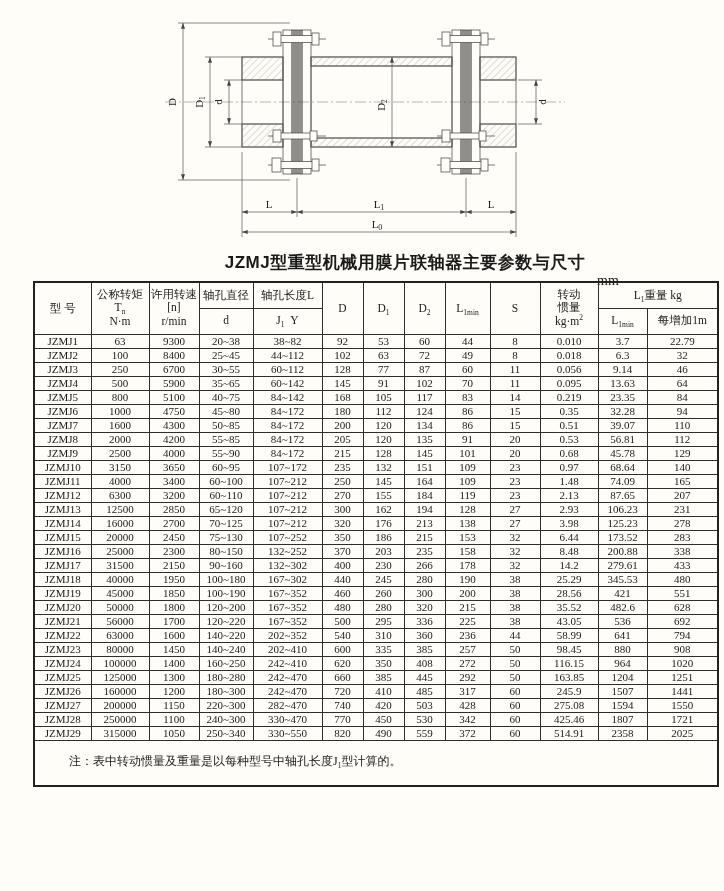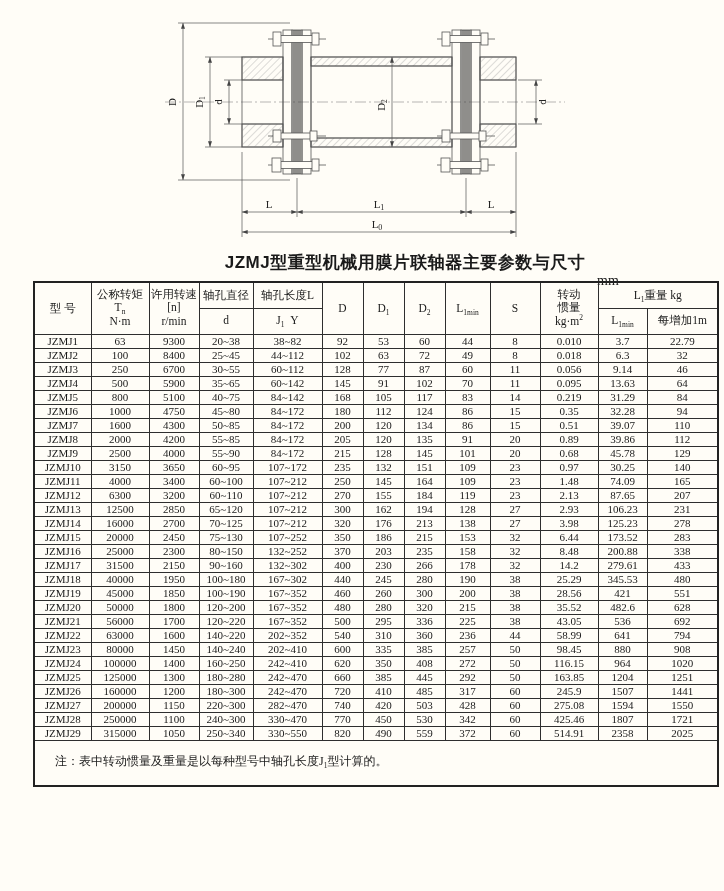--- a/index.html
+++ b/index.html
@@ -26,21 +26,21 @@
     border:1px solid #2e2e2e;text-align:center;vertical-align:middle;
     padding:0;font-weight:normal;line-height:1.15;
   }
   .specs thead tr{height:26px;}
   .specs tbody tr{height:14px;}
   .specs th{font-size:11.5px;font-family:Liberation Serif, serif;}
   .specs th .hl{display:block;line-height:1.18;}
   sub{font-size:7.5px;line-height:0;}
   sup{font-size:7.5px;line-height:0;}
   .note-row td{
-    text-align:left;padding:6px 4px 8px 20px;height:30px;font-size:12px;
+    text-align:left;padding:6px 4px 8px 34px;height:30px;font-size:12px;
   }
   svg text{font-family:"Liberation Serif","DejaVu Serif",serif;fill:#222;}
 </style>
 </head>
 <body>
 
 <div class="page">
 
   <svg class="drawing" width="450" height="240" viewBox="0 0 450 240">
     <defs>
@@ -292,21 +292,21 @@
           <td>800</td>
           <td>5100</td>
           <td>40~75</td>
           <td>84~142</td>
           <td>168</td>
           <td>105</td>
           <td>117</td>
           <td>83</td>
           <td>14</td>
           <td>0.219</td>
-          <td>31.29</td>
+          <td>23.35</td>
           <td>84</td>
         </tr>
         <tr>
           <td>JZMJ6</td>
           <td>1000</td>
           <td>4750</td>
           <td>45~80</td>
           <td>84~172</td>
           <td>180</td>
           <td>112</td>
@@ -336,22 +336,22 @@
           <td>JZMJ8</td>
           <td>2000</td>
           <td>4200</td>
           <td>55~85</td>
           <td>84~172</td>
           <td>205</td>
           <td>120</td>
           <td>135</td>
           <td>91</td>
           <td>20</td>
-          <td>0.89</td>
-          <td>39.86</td>
+          <td>0.53</td>
+          <td>56.81</td>
           <td>112</td>
         </tr>
         <tr>
           <td>JZMJ9</td>
           <td>2500</td>
           <td>4000</td>
           <td>55~90</td>
           <td>84~172</td>
           <td>215</td>
           <td>128</td>
@@ -367,21 +367,21 @@
           <td>3150</td>
           <td>3650</td>
           <td>60~95</td>
           <td>107~172</td>
           <td>235</td>
           <td>132</td>
           <td>151</td>
           <td>109</td>
           <td>23</td>
           <td>0.97</td>
-          <td>30.25</td>
+          <td>68.64</td>
           <td>140</td>
         </tr>
         <tr>
           <td>JZMJ11</td>
           <td>4000</td>
           <td>3400</td>
           <td>60~100</td>
           <td>107~212</td>
           <td>250</td>
           <td>145</td>

